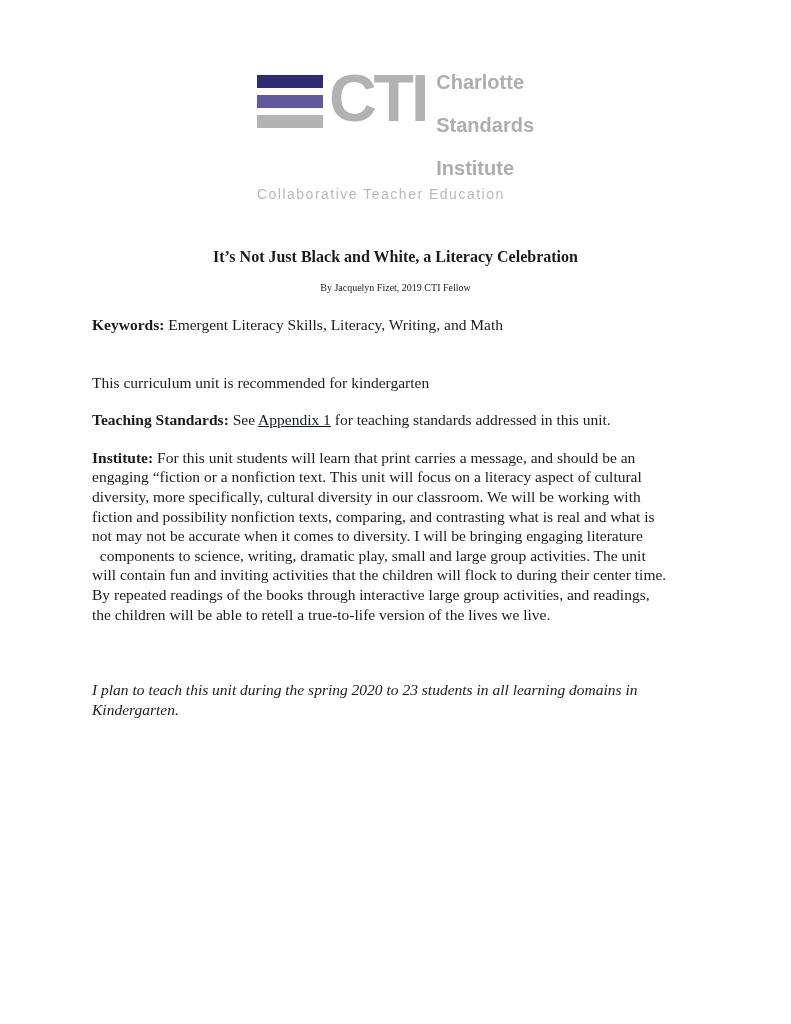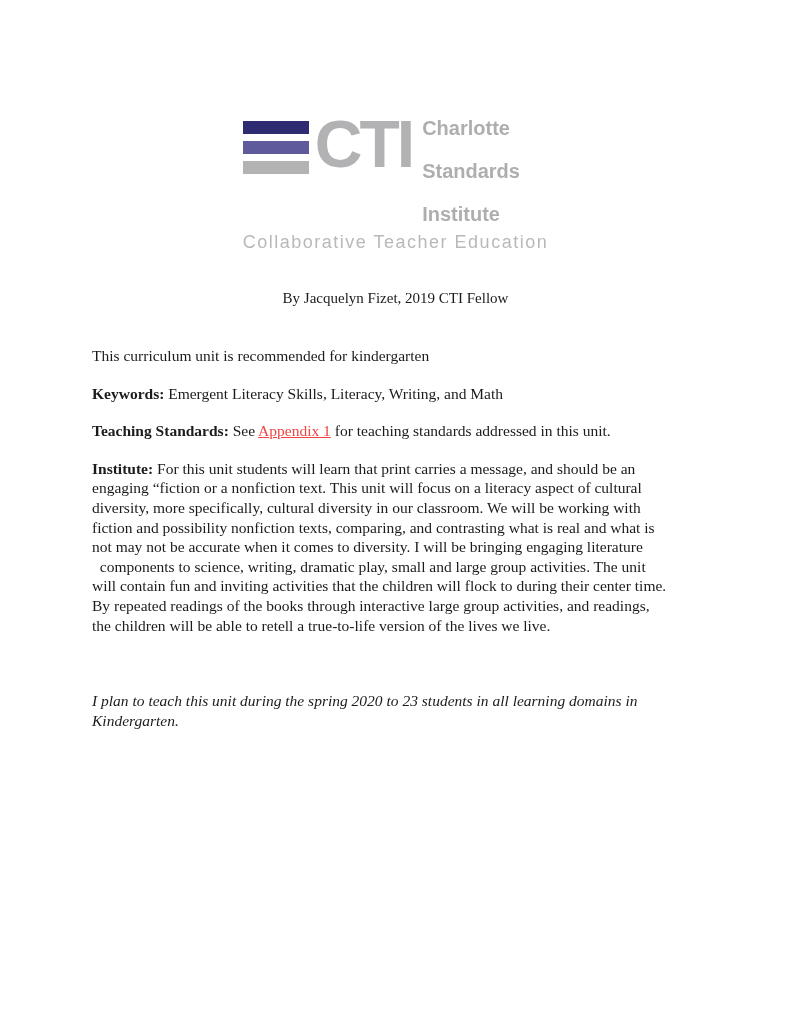--- a/index.html
+++ b/index.html
@@ -7,21 +7,21 @@
     position:relative;
     width:791px;height:1024px;
     margin:0 auto;
     background:#ffffff;
     font-family:"Liberation Serif","DejaVu Serif",serif;
     color:#1b1b1b;
     overflow:hidden;
   }
   
   .logo-block{
-    padding-top:116px;
+    padding-top:70px;
     width:fit-content;
     margin:0 auto;
   }
   .logo-row{
     display:flex;
     align-items:flex-start;
     font-family:"Liberation Sans","DejaVu Sans",sans-serif;
   }
   .logo-bars{display:flex;flex-direction:column;margin-top:5px;}
   .logo-bar{width:66px;height:13px;margin-bottom:7px;}
@@ -36,37 +36,37 @@
   .logo-name{
     display:flex;flex-direction:column;
     font-weight:bold;
     font-size:20px;line-height:19px;
     color:#aeaeb0;
     margin-top:3px;
     gap:24px;
   }
   .logo-tagline{
     font-family:"Liberation Sans","DejaVu Sans",sans-serif;
-    font-size:18px;
+    font-size:14px;
     letter-spacing:1.5px;
     color:#b9b9bb;
     margin-top:8px;
   }
   
   .doc-title{
     margin-top:46px;
     text-align:center;
     font-weight:bold;
     font-size:16px;
     line-height:18px;
   }
   .byline-block{
-    margin-top:36px;
+    margin-top:12px;
     text-align:center;
-    font-size:15px;
+    font-size:10px;
     line-height:19px;
   }
   
   .body-area{
     padding:0 80px 0 92px;
   }
   .para{
     margin:18px 0 0 0;
     font-size:15.5px;
     line-height:19.6px;
@@ -94,31 +94,32 @@
       <div class="logo-acronym">CTI</div>
       <div class="logo-name">
         <span>Charlotte</span>
         <span>Standards</span>
         <span>Institute</span>
       </div>
     </div>
     <div class="logo-tagline">Collaborative Teacher Education</div>
   </div>
 
+  <div class="doc-title">It’s Not Just Black and White, a Literacy Celebration</div>
   <div class="byline-block">
     <div>By Jacquelyn Fizet, 2019 CTI Fellow</div>
   </div>
 
   <div class="body-area">
 
+    <p class="para"><b>Keywords:</b><span> Emergent Literacy Skills, Literacy, Writing, and Math</span></p>
+
     <p class="para first">This curriculum unit is recommended for kindergarten</p>
 
-    <p class="para"><b>Keywords:</b><span> Emergent Literacy Skills, Literacy, Writing, and Math</span></p>
-
-    <p class="para"><b>Teaching Standards:</b><span> See </span><a class="appendix-link" style="color: #ef4444;">Appendix 1</a><span> for teaching standards addressed in this unit.</span></p>
+    <p class="para"><b>Teaching Standards:</b><span> See </span><a class="appendix-link" style="color: #0f172a;">Appendix 1</a><span> for teaching standards addressed in this unit.</span></p>
 
     <p class="para"><b>Institute:</b><span> For this unit students will learn that print carries a message, and should be an
 engaging “fiction or a nonfiction text. This unit will focus on a literacy aspect of cultural
 diversity, more specifically, cultural diversity in our classroom. We will be working with
 fiction and possibility nonfiction texts, comparing, and contrasting what is real and what is
 not may not be accurate when it comes to diversity. I will be bringing engaging literature
   components to science, writing, dramatic play, small and large group activities. The unit
 will contain fun and inviting activities that the children will flock to during their center time.
 By repeated readings of the books through interactive large group activities, and readings,
 the children will be able to retell a true-to-life version of the lives we live.</span></p>

